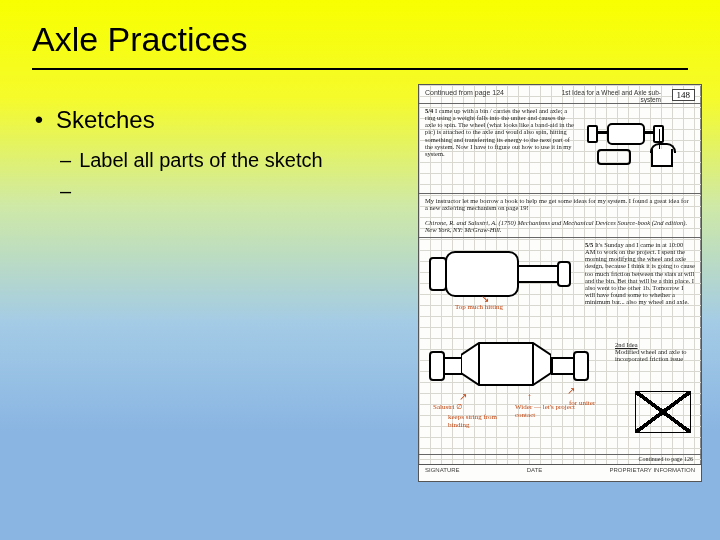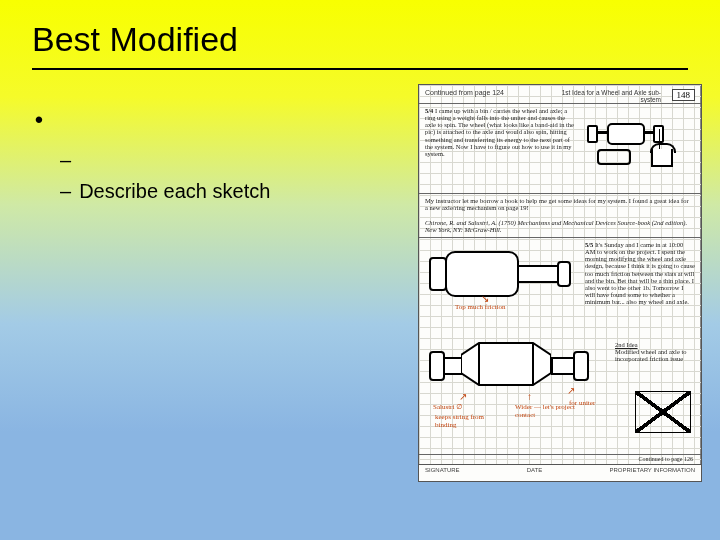--- a/index.html
+++ b/index.html
@@ -36,33 +36,34 @@
   .xbox::before,.xbox::after{content:"";position:absolute;left:0;top:0;right:0;bottom:0}
   .xbox::before{background:linear-gradient(to top right,transparent 47%,#000 47%,#000 53%,transparent 53%)}
   .xbox::after{background:linear-gradient(to top left,transparent 47%,#000 47%,#000 53%,transparent 53%)}
   .ftr{position:absolute;left:0;right:0;bottom:0;height:14px;border-top:1px solid #555;font-size:6px;color:#444;display:flex;justify-content:space-between;padding:2px 6px 0;background:#fdfdfb}
   .hline{position:absolute;left:0;right:0;height:0;border-top:1px solid #666}
 </style>
 </head>
 <body>
 
 <div class="slide">
-  <div class="title">Best Modified</div>
+  <div class="title">Axle Practices</div>
   <div class="title-rule"></div>
 
   <div class="body">
     <div class="bullet1">
       <span class="dot">•</span>
+      <span>Sketches</span>
     </div>
     <div class="bullet2">
       <span class="dash">–</span>
+      <span>Label all parts of the sketch</span>
     </div>
     <div class="bullet2">
       <span class="dash">–</span>
-      <span>Describe each sketch</span>
     </div>
   </div>
 
   <div class="page">
     <div class="grid"></div>
     <div class="hdr">Continued from page 124</div>
     <div class="hdr2">1st Idea for a Wheel and Axle sub-system</div>
     <div class="pg-num">148</div>
 
     <div class="hline" style="top:18px"></div>
@@ -91,21 +92,21 @@
       <div class="end" style="left:0;top:10px;width:14px;height:30px"></div>
       <div class="bigroll" style="left:16px;top:4px;width:70px;height:42px"></div>
       <div class="shaft" style="left:88px;top:18px;width:40px;height:14px"></div>
       <div class="end" style="left:128px;top:14px;width:10px;height:22px"></div>
     </div>
     <div class="note" style="left:166px;top:156px;width:110px">
       <b>5/5</b>
       <span>It's Sunday and I came in at 10:00 AM to work on the project. I spent the morning modifying the wheel and axle design, because I think it is going to cause too much friction between the slats at will and the bin. Bet that will be a thin place. I also went to the other 1b. Tomorrow I will have found some to whether a minimum bar... also my wheel and axle.</span>
     </div>
 
-    <div class="lbl" style="left:36px;top:218px">Top much friction</div>
+    <div class="lbl" style="left:36px;top:218px">Top much hitting</div>
     <div class="arrow" style="left:62px;top:208px">↘</div>
 
     <div class="sk" style="left:10px;top:250px;width:170px;height:60px">
       <div class="end" style="left:0;top:16px;width:12px;height:26px"></div>
       <div class="shaft" style="left:14px;top:22px;width:18px;height:14px"></div>
       <svg style="position:absolute;left:32px;top:6px" width="90" height="46">
         <polygon points="0,14 18,2 72,2 90,14 90,32 72,44 18,44 0,32" fill="#fff" stroke="#000" stroke-width="2"></polygon>
         <line x1="18" y1="2" x2="18" y2="44" stroke="#000" stroke-width="2"></line>
         <line x1="72" y1="2" x2="72" y2="44" stroke="#000" stroke-width="2"></line>
       </svg>
@@ -113,21 +114,21 @@
       <div class="end" style="left:144px;top:16px;width:12px;height:26px"></div>
     </div>
 
     <div class="note" style="left:196px;top:256px;width:78px">
       <u>2nd Idea</u><br>
       <span>Modified wheel and axle to incorporated friction issue</span>
     </div>
 
     <div class="arrow" style="left:40px;top:306px">↗</div>
     <div class="lbl" style="left:14px;top:318px;width:60px">Salustri ∅</div>
-    <div class="lbl" style="left:16px;top:328px;width:70px">keeps string from binding</div>
+    <div class="lbl" style="left:29px;top:328px;width:70px">keeps string from binding</div>
     <div class="arrow" style="left:108px;top:306px">↑</div>
     <div class="lbl" style="left:96px;top:318px;width:80px">Wider — let's project contact</div>
     <div class="arrow" style="left:148px;top:300px">↗</div>
     <div class="lbl" style="left:150px;top:314px">for uniter</div>
 
     <div class="xbox" style="right:10px;top:306px"></div>
 
     <div class="note" style="right:8px;bottom:18px;font-size:6px">Continued to page 126</div>
     <div class="hline" style="bottom:26px"></div>
 

